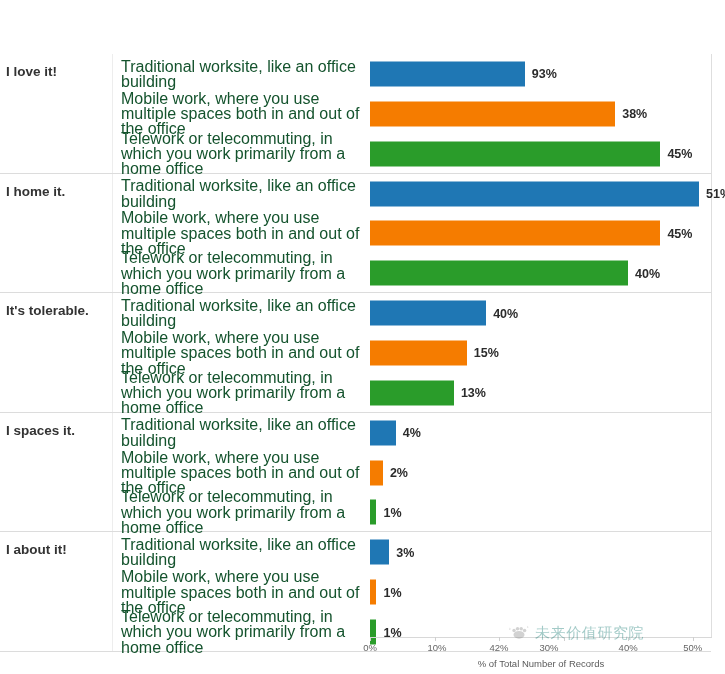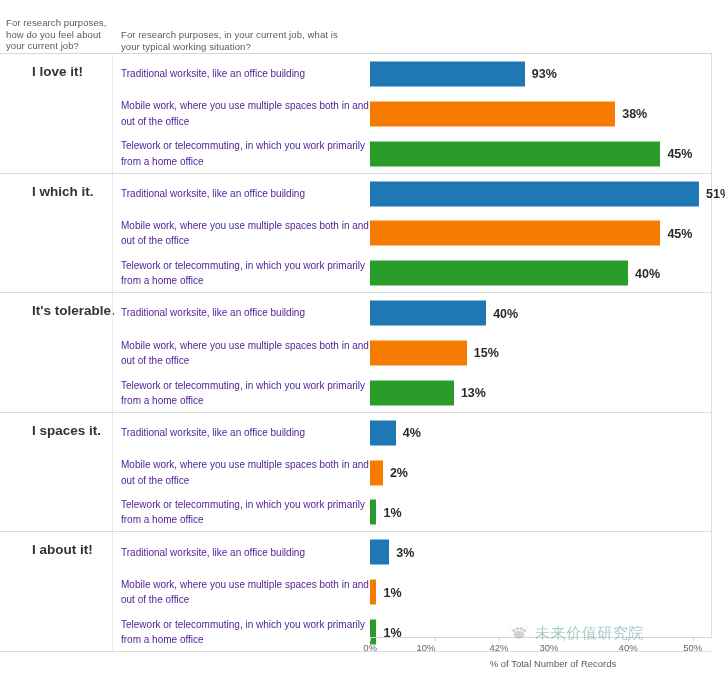--- a/index.html
+++ b/index.html
@@ -54,21 +54,20 @@
 
   .feel-label {
     position: absolute;
     left: 6px;
     top: 10px;
     width: 104px;
     font-size: 13.5px;
     font-weight: bold;
     color: #333333;
     line-height: 16px;
-    margin-left: 26px;
   }
 
   
   .vrule {
     position: absolute;
     left: 112px; top: 0; bottom: 0;
     width: 1px;
     background: #ededed;
   }
 
@@ -80,23 +79,23 @@
   .row {
     position: relative;
     height: 39.86px;
     display: flex;
     align-items: center;
   }
   .sit-label {
     position: absolute;
     left: 8px;
     width: 250px;
-    font-size: 10px;
+    font-size: 16px;
     line-height: 15.3px;
-    color: #4c1d95;
+    color: #14532d;
   }
 
   
   .bar-area {
     position: absolute;
     left: 257px;
     top: 0; bottom: 0;
     right: 0;
   }
   .bar-wrap {
@@ -145,21 +144,21 @@
     position: absolute;
     top: 5px;
     font-size: 9.5px;
     color: #666666;
     transform: translateX(-50%);
     white-space: nowrap;
   }
   .axis-title {
     position: absolute;
     top: 21px;
-    left: 12px; width: 342px;
+    left: 0; width: 342px;
     text-align: center;
     font-size: 9.5px;
     color: #5a5a5a;
   }
 
   
   .watermark {
     position: absolute;
     left: 508px;
     top: 622px;
@@ -176,24 +175,20 @@
     letter-spacing: .6px;
     white-space: nowrap;
     font-family: Liberation Sans, sans-serif;
   }
 </style>
 </head>
 <body>
 
 <div id="viz">
 
-  <div class="header">
-    <div class="hdr-cell hdr-feel">For research purposes, how do you feel about your current job?</div>
-    <div class="hdr-cell hdr-sit">For research purposes, in your current job, what is your typical working situation?</div>
-  </div>
 
   <div class="body" id="groups-container">
       <div class="group">
         <div class="feel-label">I love it!</div>
         <div class="vrule"></div>
         <div class="rows">
           <div class="row">
             <div class="sit-label">Traditional worksite, like an office building</div>
             <div class="bar-area">
               <div class="bar-wrap">
@@ -216,21 +211,21 @@
             <div class="bar-area">
               <div class="bar-wrap">
                 <div class="bar" style="width: 290.377px; background: rgb(42, 156, 42);"></div>
                 <div class="bar-val">45%</div>
               </div>
             </div>
           </div>
         </div>
       </div>
       <div class="group">
-        <div class="feel-label">I which it.</div>
+        <div class="feel-label">I home it.</div>
         <div class="vrule"></div>
         <div class="rows">
           <div class="row">
             <div class="sit-label">Traditional worksite, like an office building</div>
             <div class="bar-area">
               <div class="bar-wrap">
                 <div class="bar" style="width: 329.094px; background: rgb(31, 119, 180);"></div>
                 <div class="bar-val">51%</div>
               </div>
             </div>
@@ -355,21 +350,21 @@
         </div>
       </div>
     </div>
 
   <div class="axis" id="axis">
     <div class="axis-line"></div>
     <div class="axis-title">% of Total Number of Records</div>
   <div class="tick" style="left: 0px;"></div>
       <div class="tick-label" style="left: 0px;">0%</div>
       <div class="tick" style="left: 64.5283px;"></div>
-      <div class="tick-label" style="left: 56px;">10%</div>
+      <div class="tick-label" style="left: 67px;">10%</div>
       <div class="tick" style="left: 129.057px;"></div>
       <div class="tick-label" style="left: 129.057px;">42%</div>
       <div class="tick" style="left: 193.585px;"></div>
       <div class="tick-label" style="left: 179px;">30%</div>
       <div class="tick" style="left: 258.113px;"></div>
       <div class="tick-label" style="left: 258.113px;">40%</div>
       <div class="tick" style="left: 322.642px;"></div>
       <div class="tick-label" style="left: 322.642px;">50%</div>
     </div>
 

